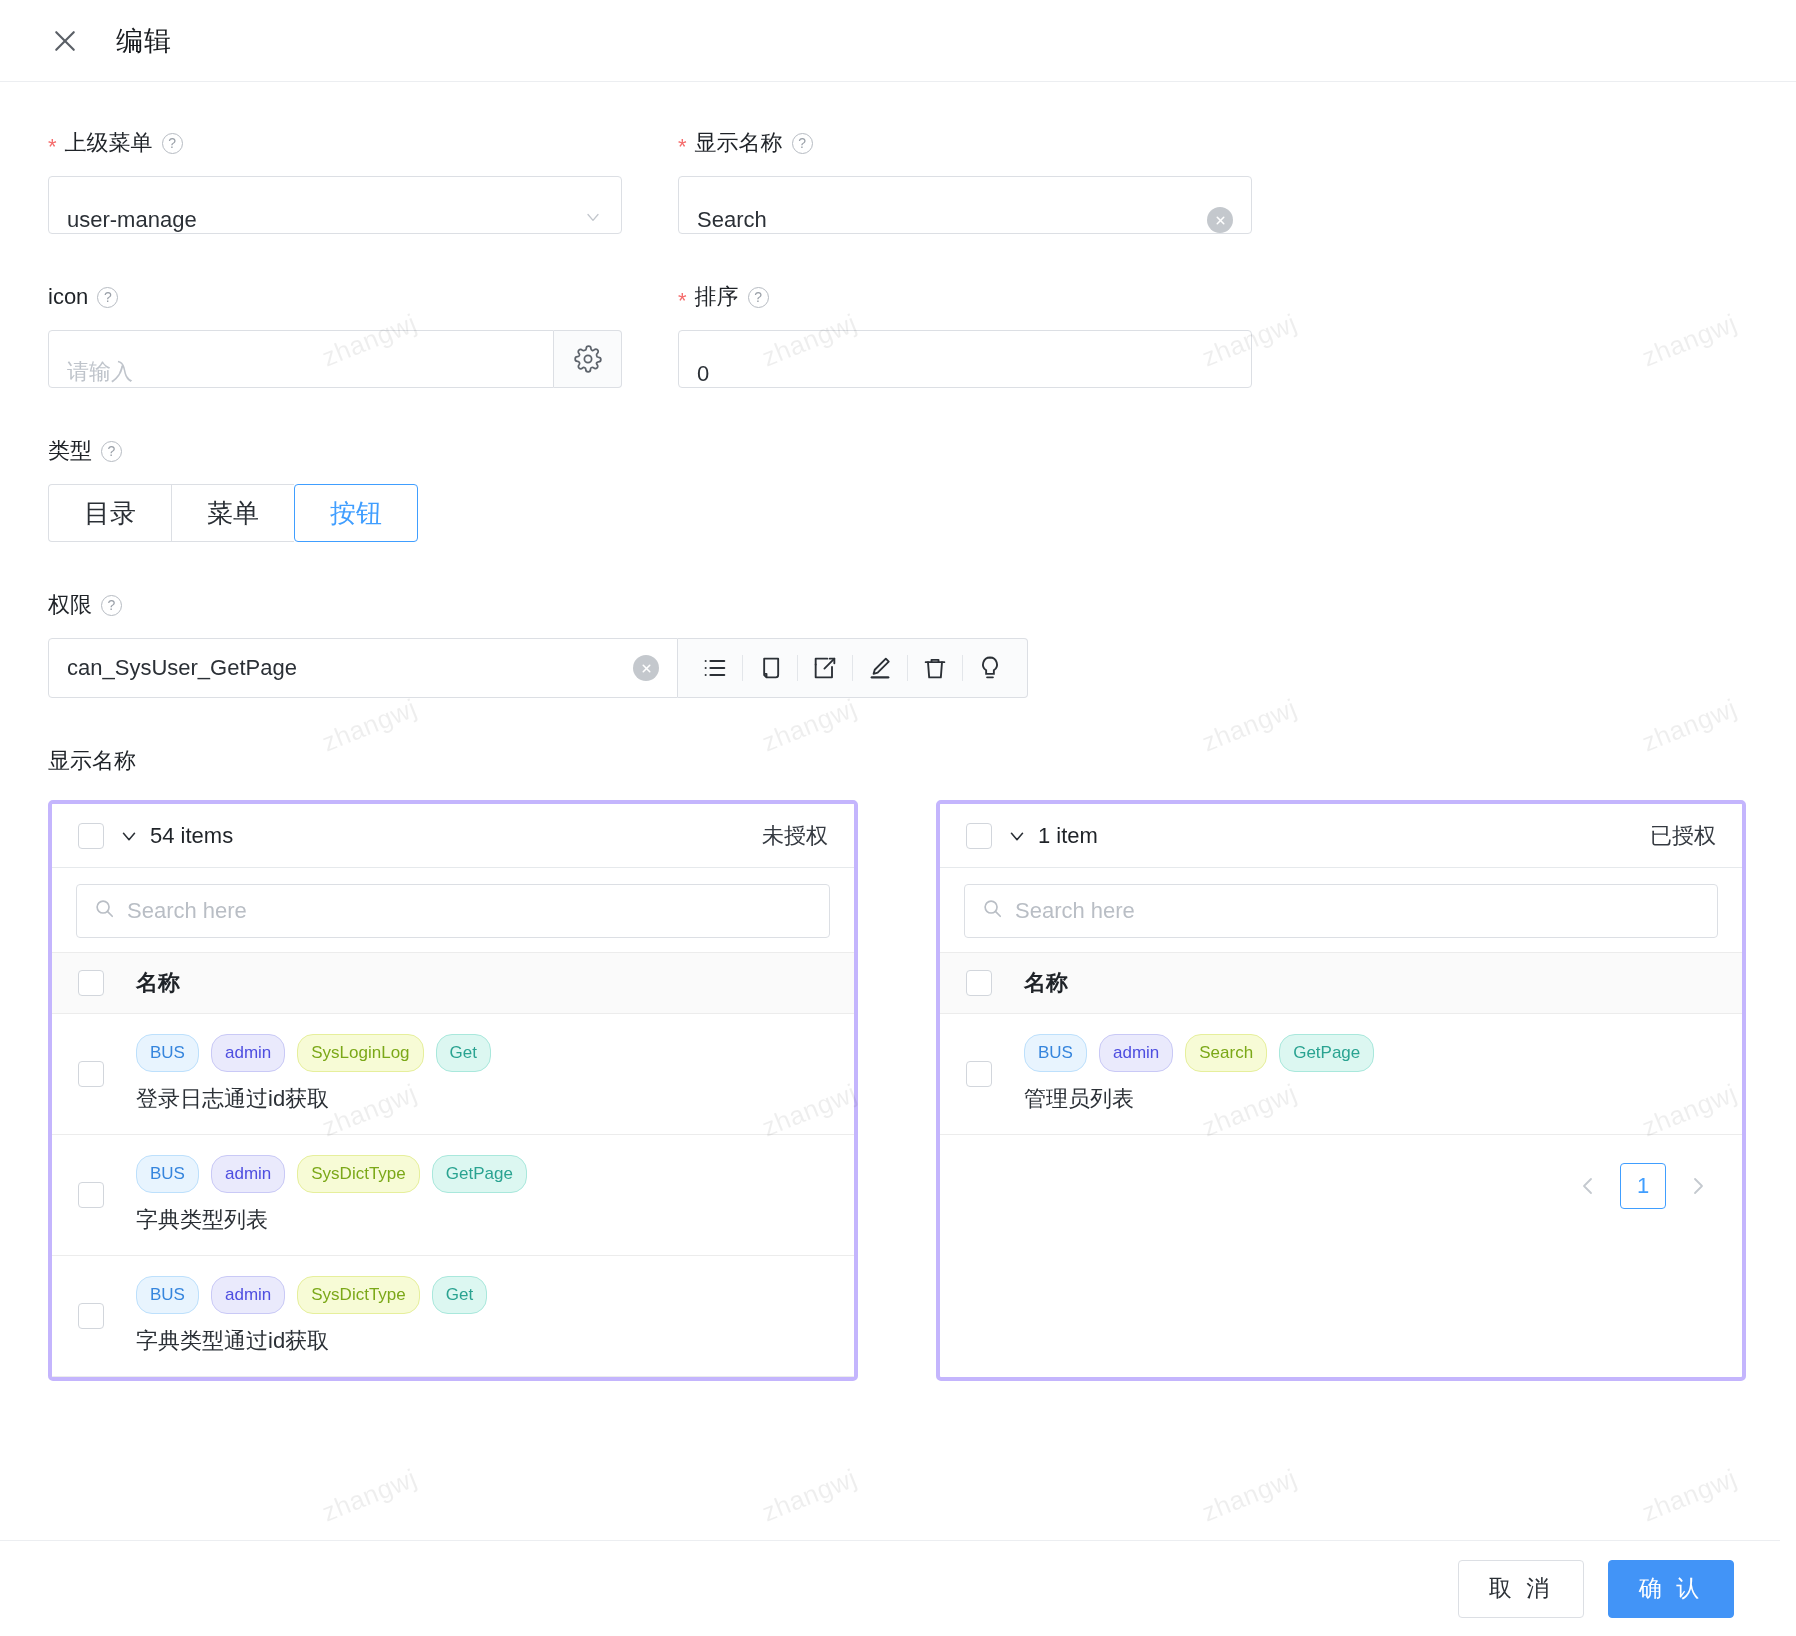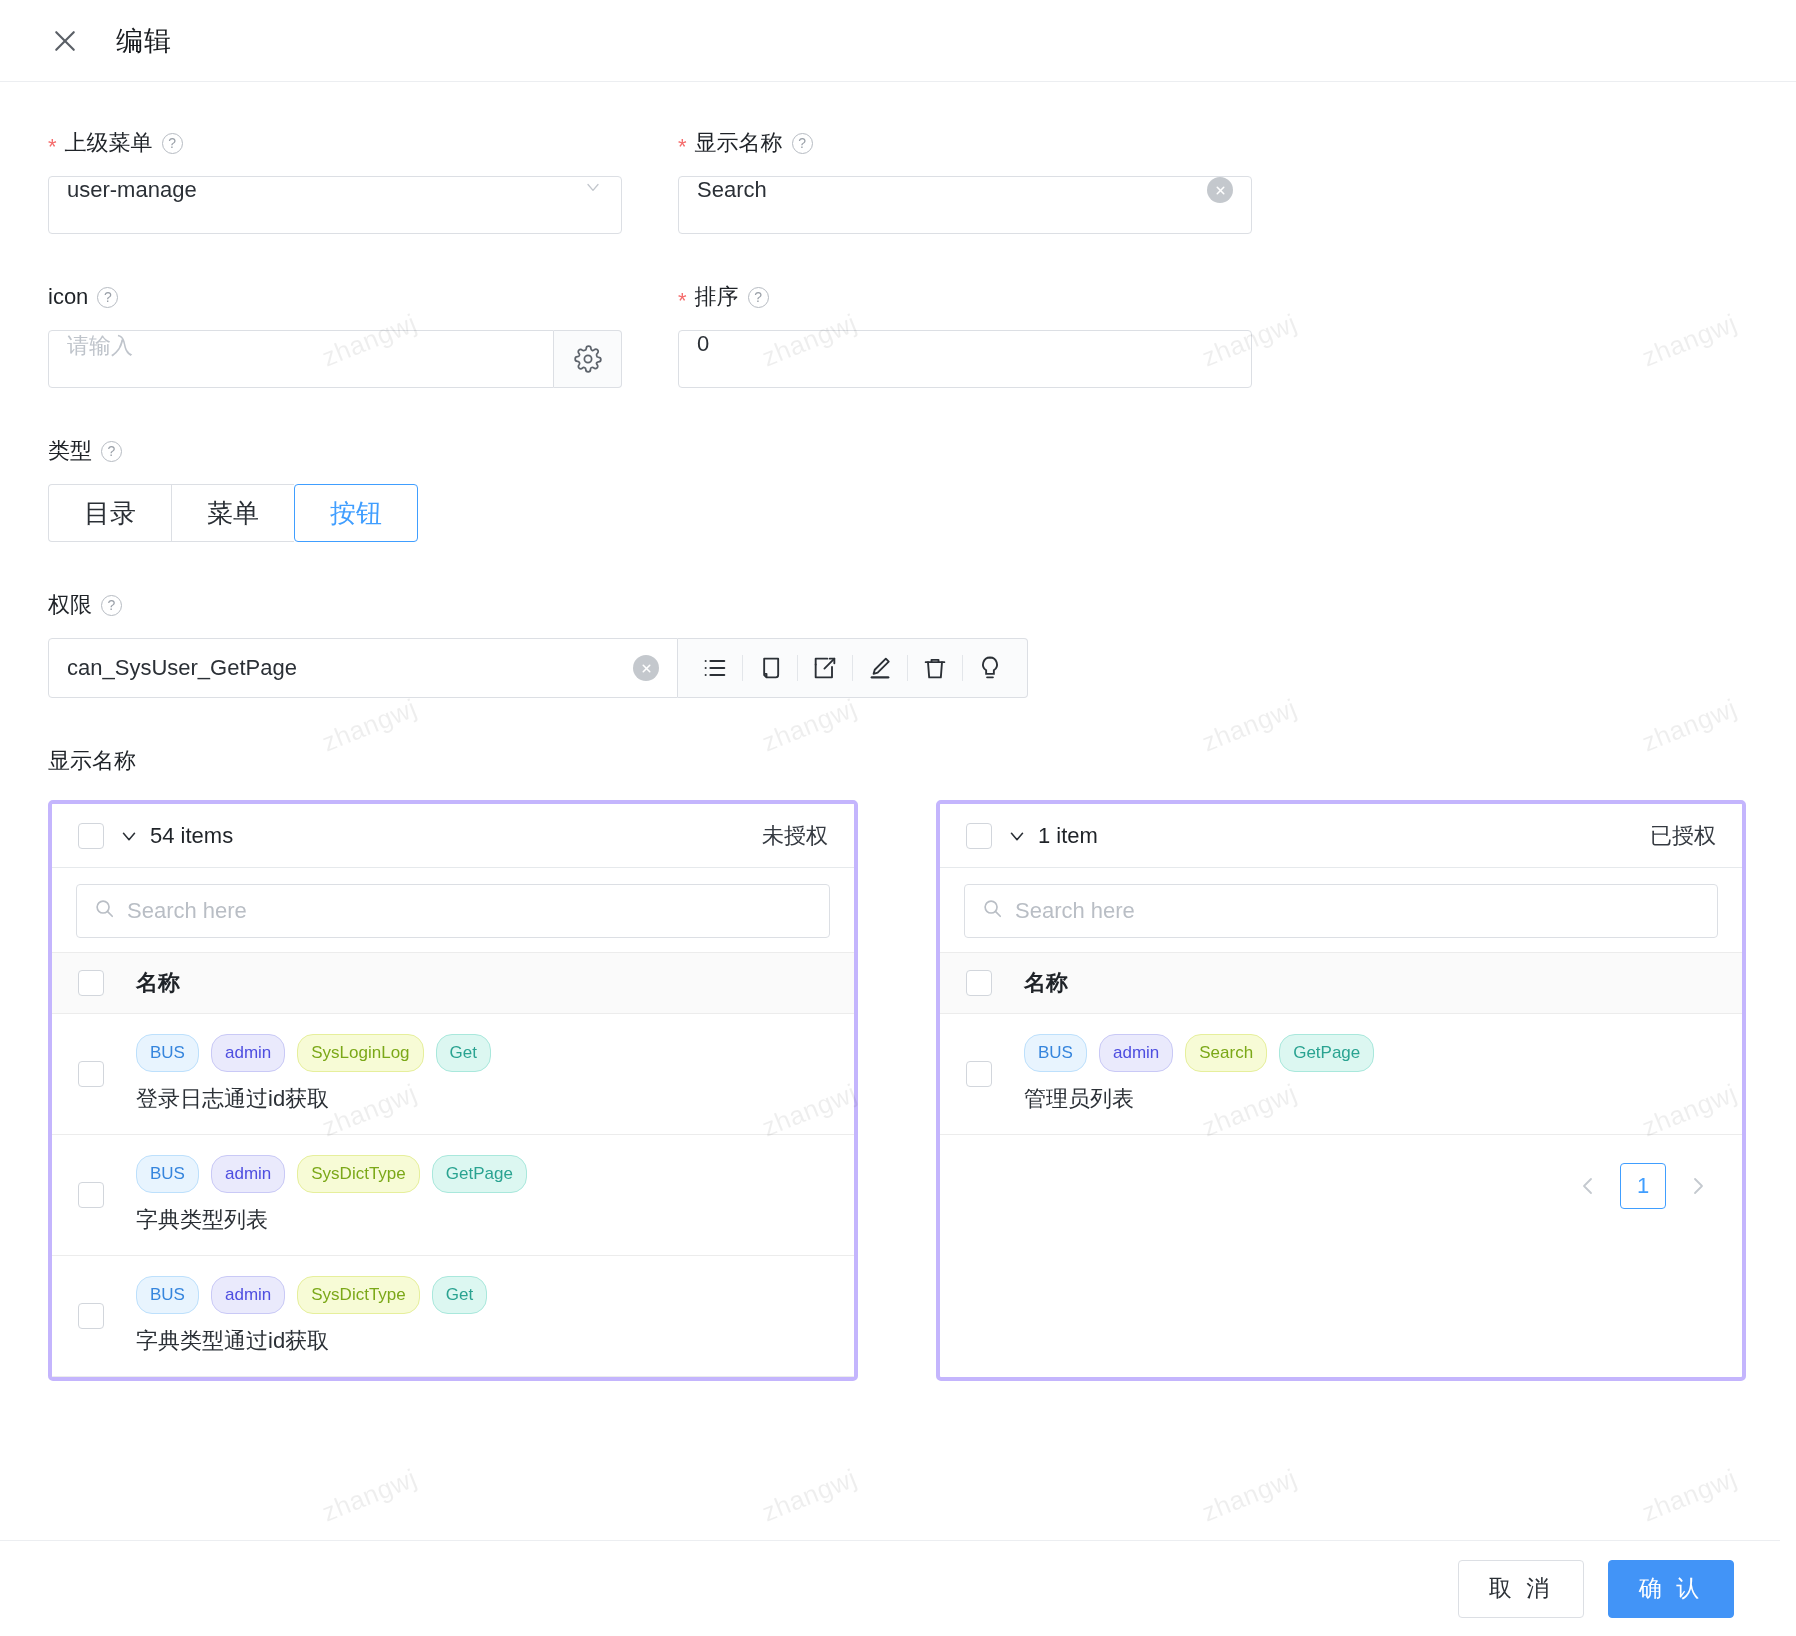--- a/index.html
+++ b/index.html
@@ -94,21 +94,21 @@
     margin-left: 9px;
     line-height: 1;
     font-weight: 400;
   }
 
   .input-box {
     height: 58px;
     border: 1px solid #dcdfe4;
     border-radius: 4px;
     display: flex;
-    align-items: flex-start;
+    align-items: flex-end;
     padding: 0 18px;
     background: #fff;
     font-size: 22px;
     color: #2b3036;
     position: relative;
   }
   .input-box.placeholder-txt { color: #bfc4cb; }
   .input-val { flex: 1; white-space: nowrap; overflow: hidden; }
 
   .clear-circle {

